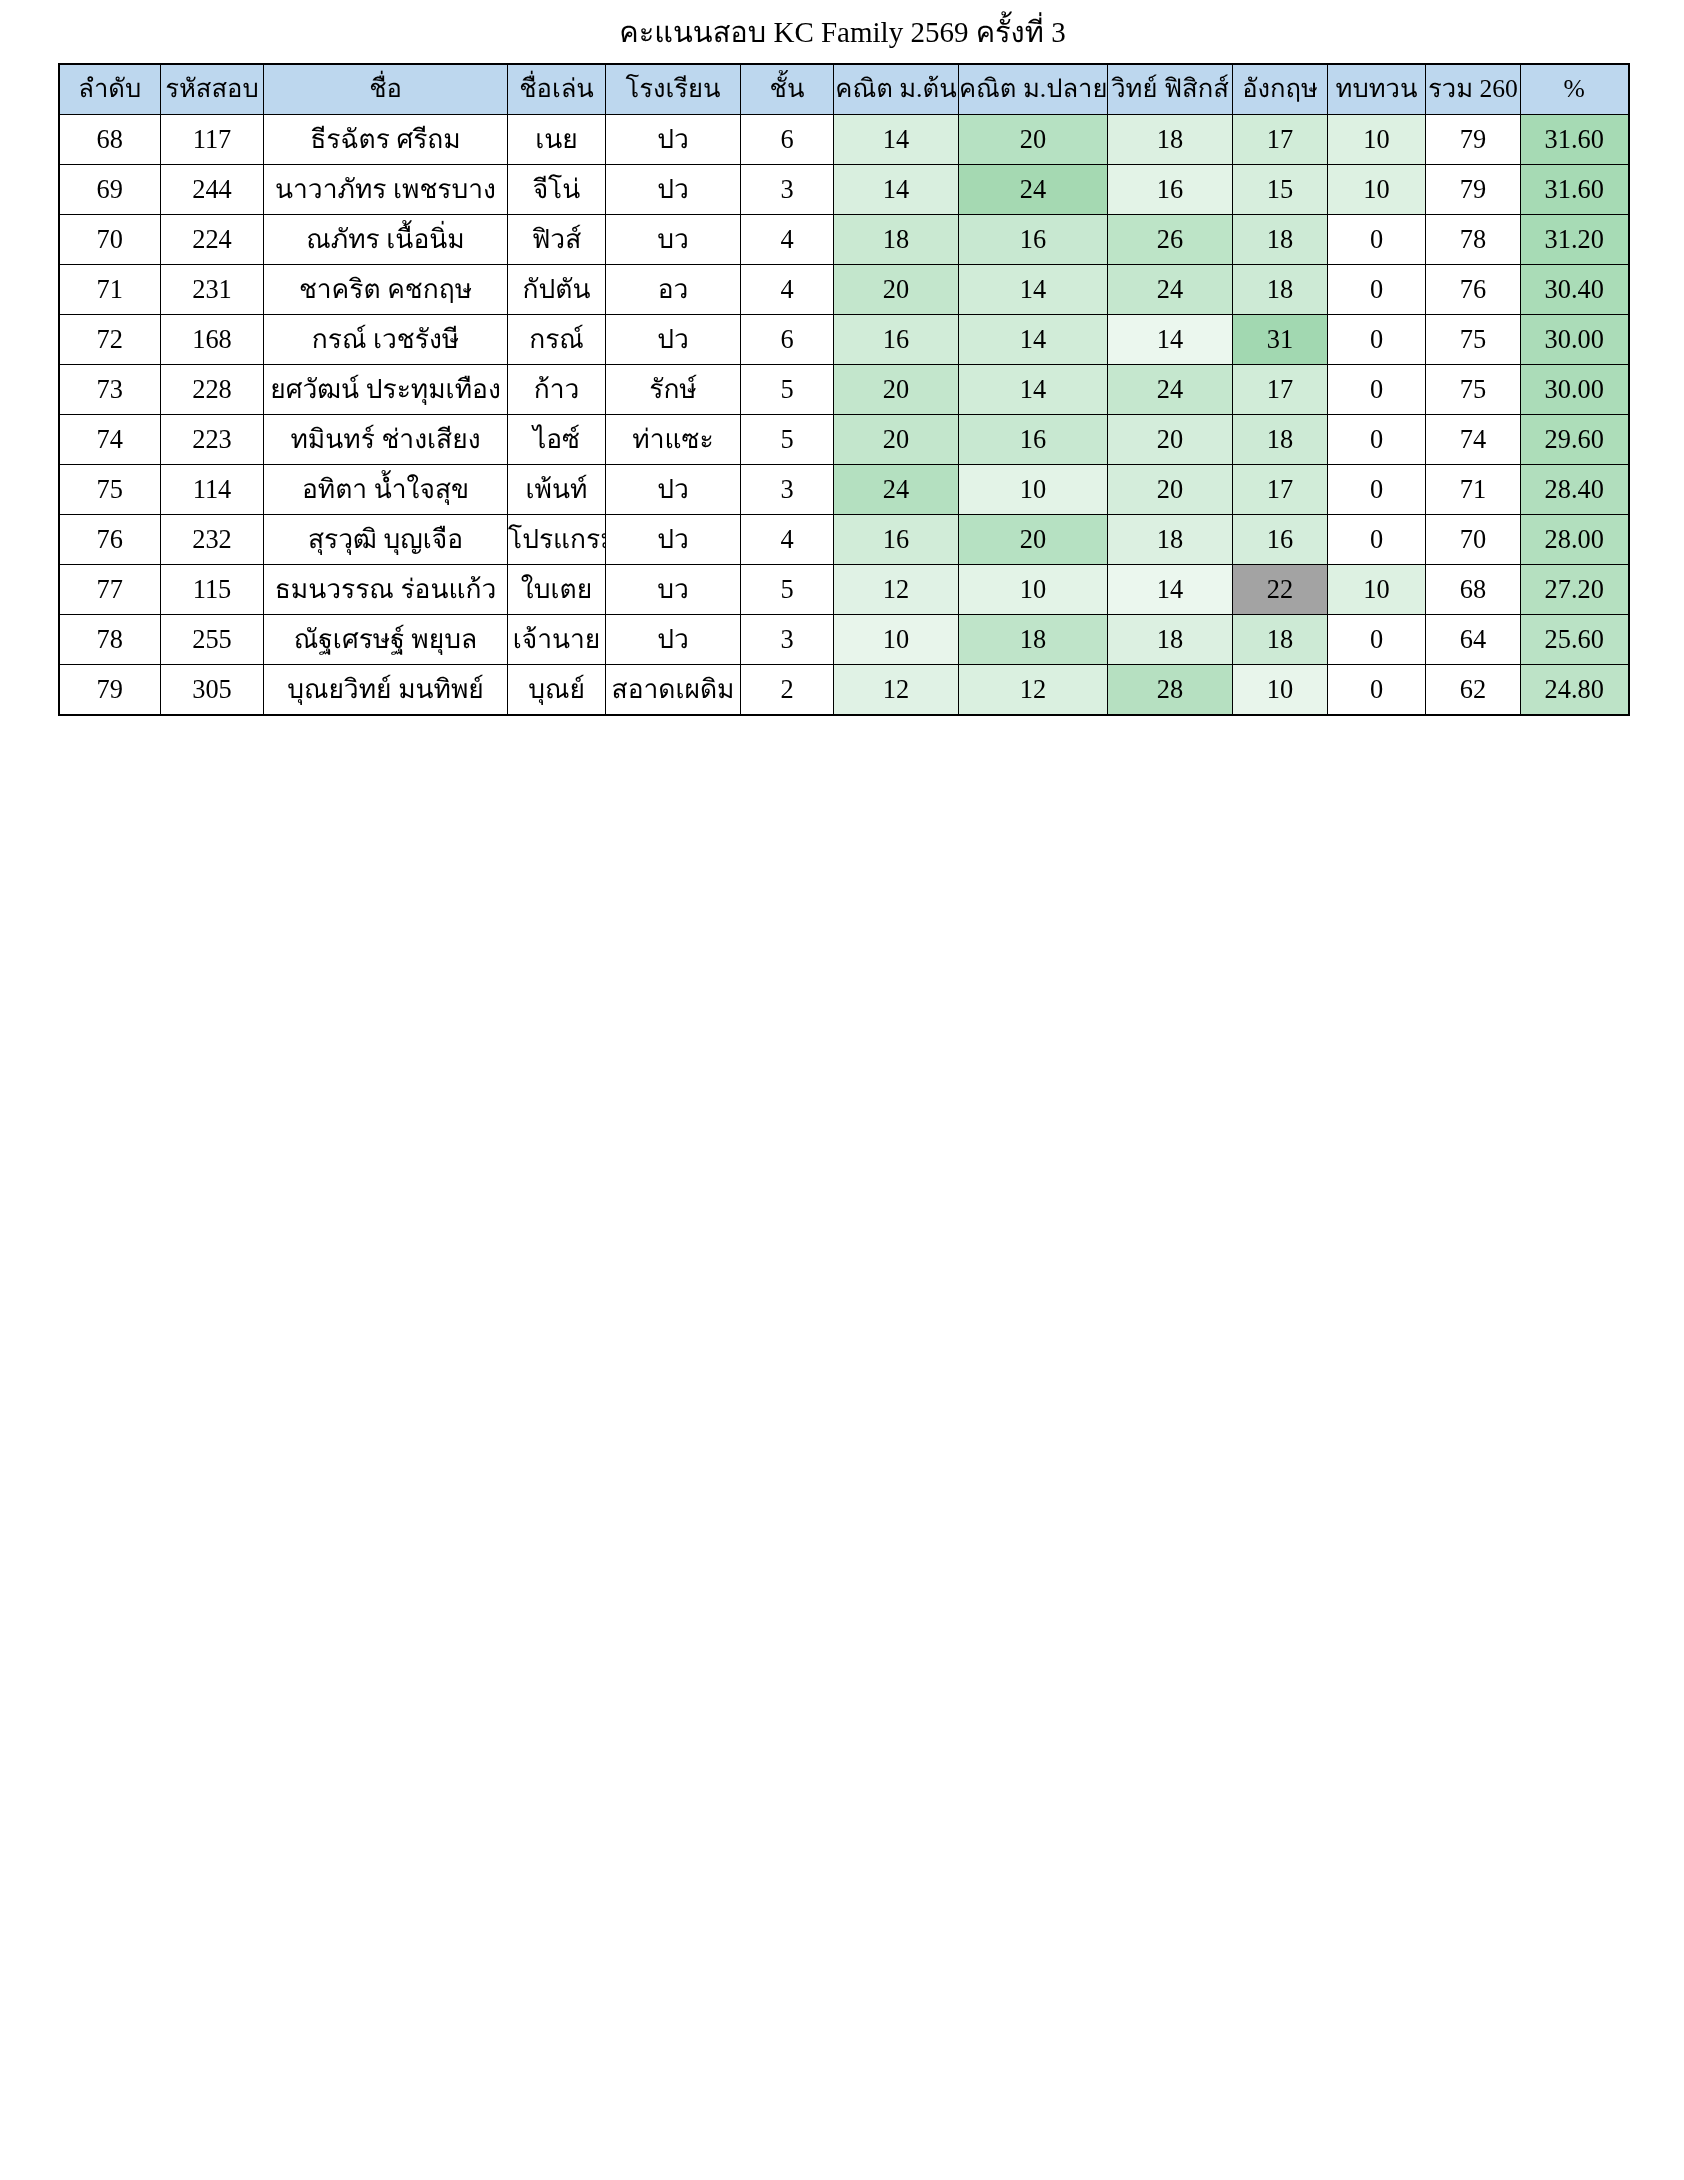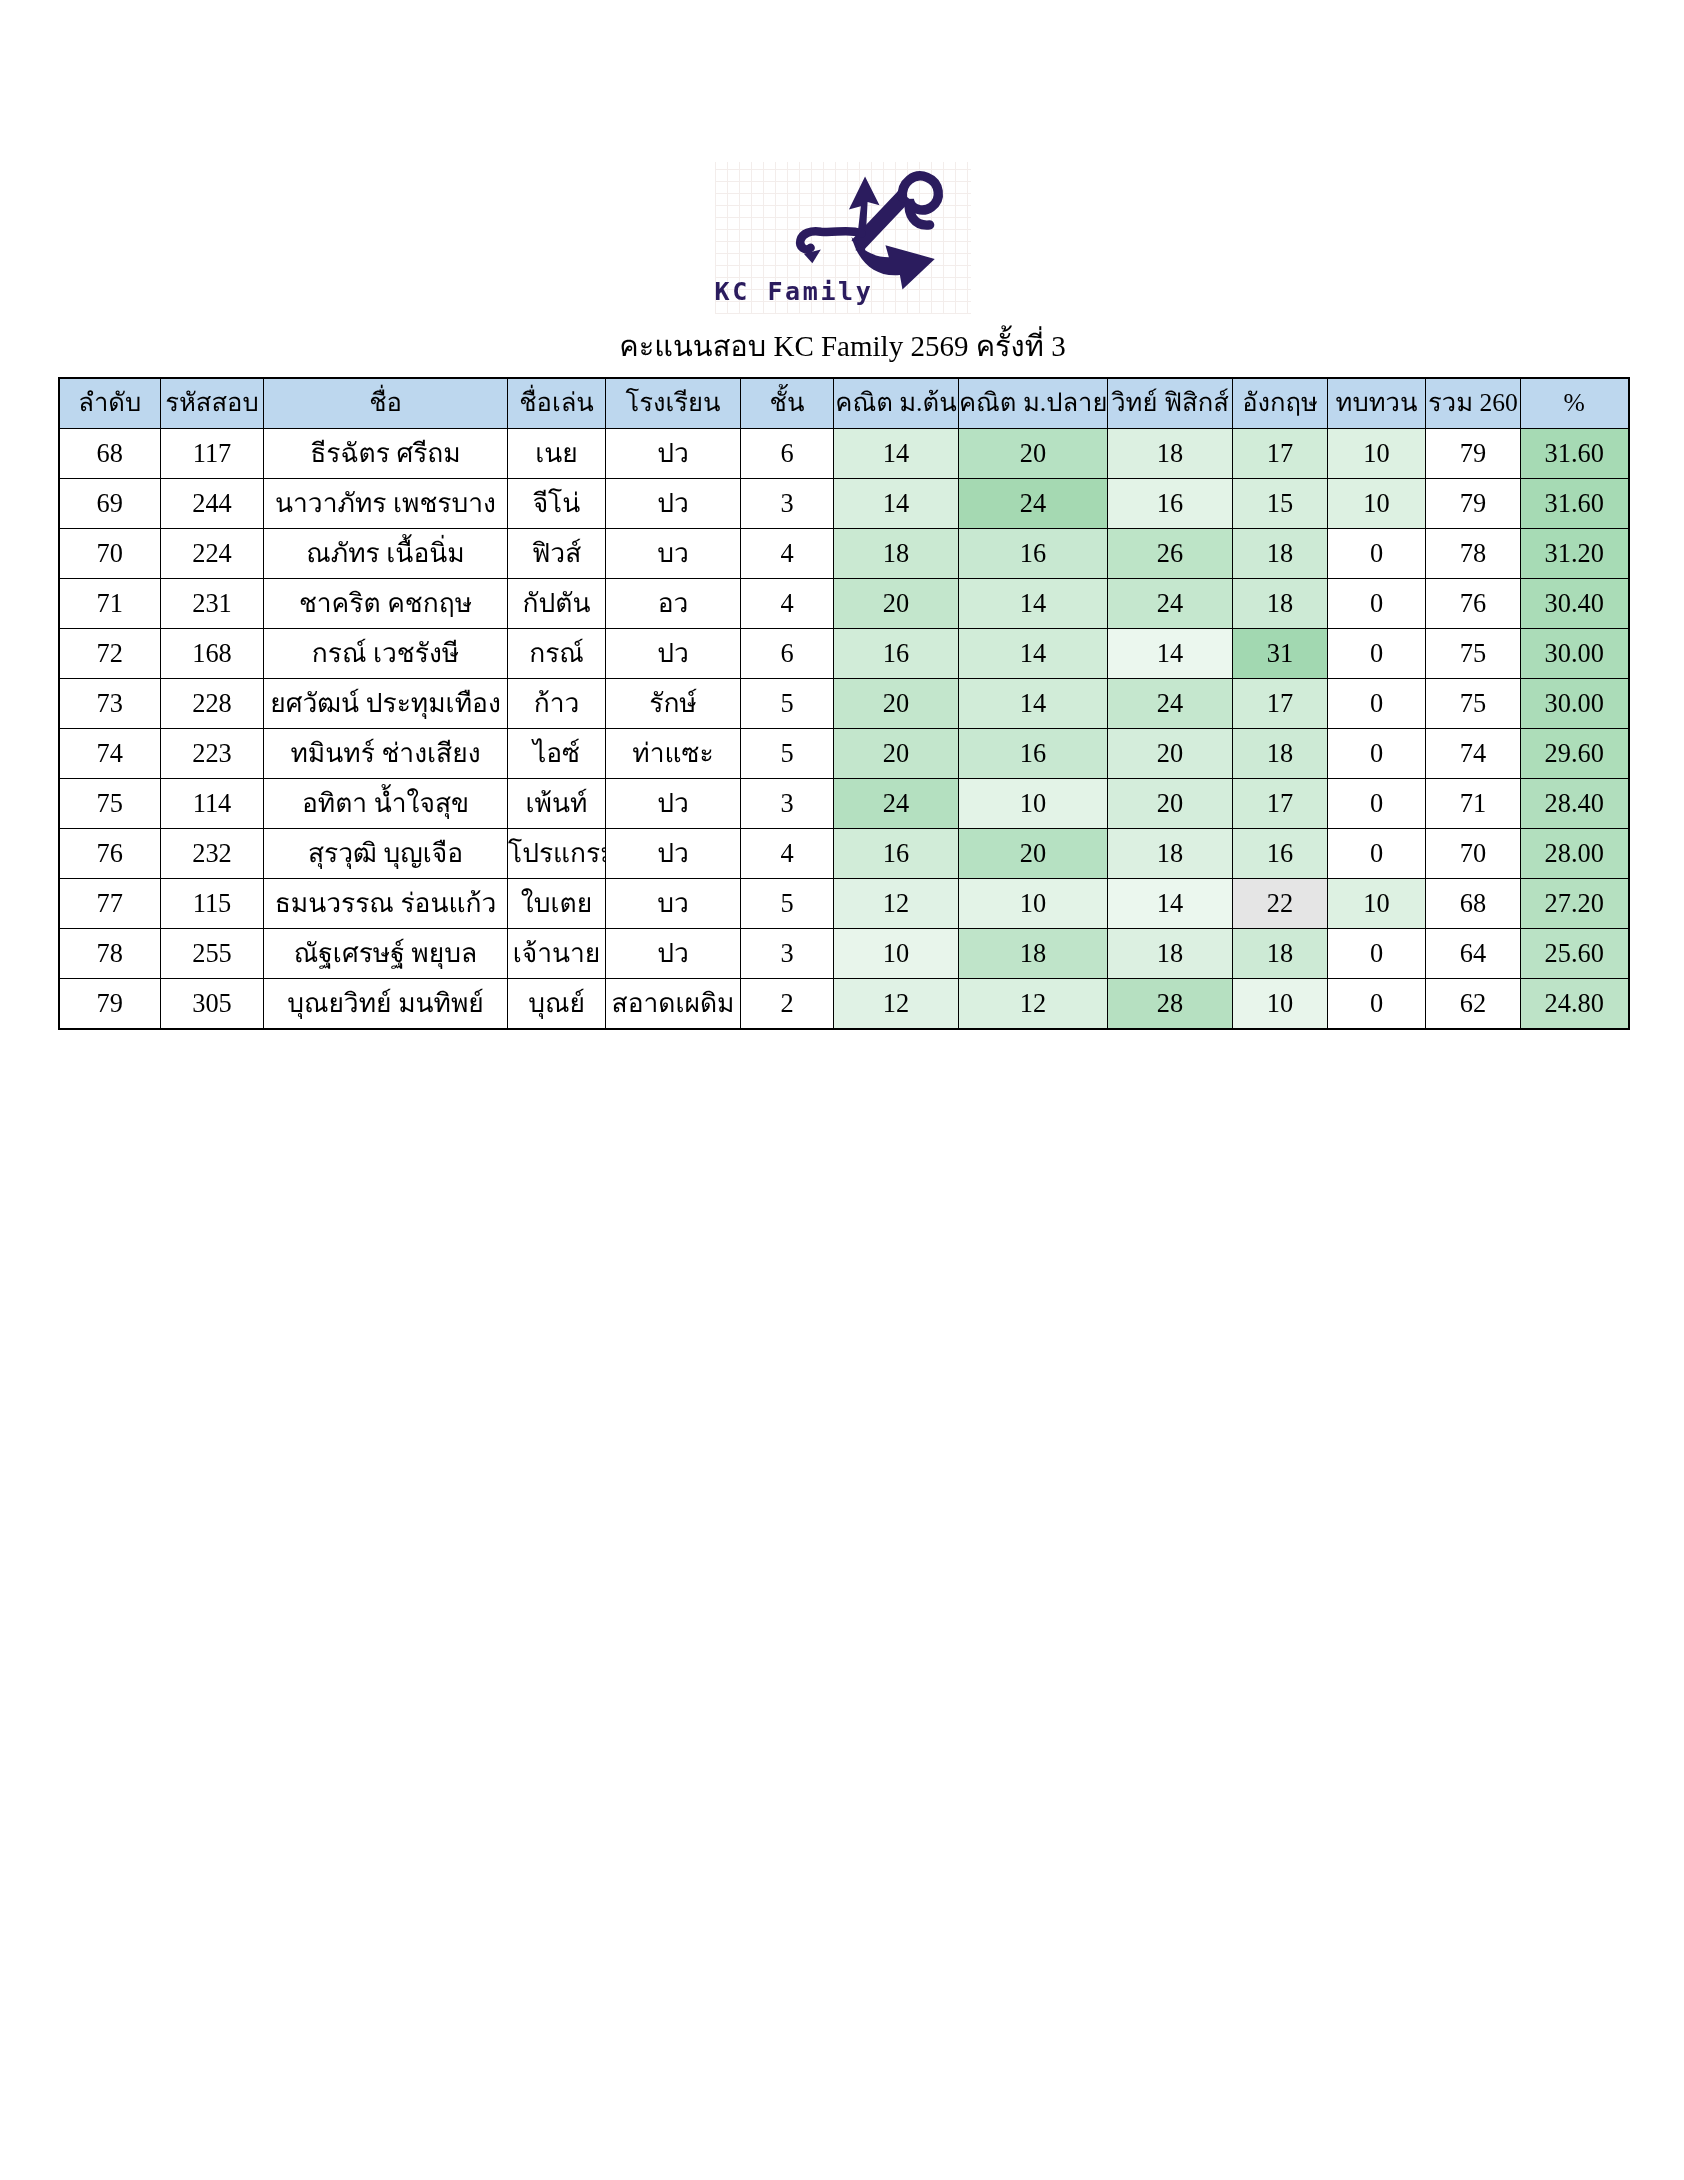--- a/index.html
+++ b/index.html
@@ -38,39 +38,20 @@
   table.score th{background:#BDD7EE;font-weight:normal;font-size:25.6px;}
   .c0{width:102px}.c1{width:103px}.c2{width:244px}.c3{width:98px}.c4{width:135px}
   .c5{width:93px}.c6{width:125px}.c7{width:149px}.c8{width:125px}.c9{width:95px}
   .c10{width:98px}.c11{width:95px}.c12{width:108px}
 </style>
 </head>
 <body>
 
 <div class="sheet">
 
-  <div class="logo-wrap">
-    <svg class="logo-svg" width="196" height="136" viewBox="0 0 230 160">
-      <g fill="#2B1C5E" stroke="none">
-
-        <path d="M97 104 L103 52 L89 56 L108 17 L125 51 L111 47 L108 104 Z"></path>
-
-        <path d="M148 33 L162 45 L106 104 L92 92 Z"></path>
-
-        <path d="M92 88 C104 104 118 112 136 112 L132 98 L190 114 L152 150 L149 133 C120 136 100 118 92 88 Z"></path>
-
-        <path d="M36 108 L56 103 L46 119 Z"></path>
-      </g>
-
-      <path fill="none" stroke="#2B1C5E" stroke-width="10" stroke-linecap="round" d="M104 84 C88 78 72 84 56 82 C44 80 34 84 32 92 C30 100 38 106 44 101"></path>
-
-      <path fill="none" stroke="#2B1C5E" stroke-width="11" stroke-linecap="round" d="M152 42 C150 24 166 12 181 18 C196 24 199 44 186 53 C176 60 162 56 160 44 C158 62 166 76 184 74"></path>
-    </svg>
-    <div class="logo-text">KC Family</div>
-  </div>
 
   <div class="title">คะแนนสอบ KC Family 2569 ครั้งที่ 3</div>
 
   <table class="score">
     <colgroup>
       <col class="c0">
         <col class="c1">
         <col class="c2">
         <col class="c3">
         <col class="c4">
@@ -239,21 +220,21 @@
         <tr>
           <td>77</td>
           <td>115</td>
           <td>ธมนวรรณ ร่อนแก้ว</td>
           <td>ใบเตย</td>
           <td>บว</td>
           <td>5</td>
           <td style="background: rgb(224, 242, 229);">12</td>
           <td style="background: rgb(227, 243, 231);">10</td>
           <td style="background: rgb(235, 247, 238);">14</td>
-          <td style="background: #e5e5e5; margin-left: 8px;">22</td>
+          <td style="background: #a3a3a3; margin-left: 8px;">22</td>
           <td style="background: rgb(221, 241, 226);">10</td>
           <td style="background: rgb(255, 255, 255);">68</td>
           <td style="background: rgb(181, 224, 192);">27.20</td>
         </tr>
         <tr>
           <td>78</td>
           <td>255</td>
           <td>ณัฐเศรษฐ์ พยุบล</td>
           <td>เจ้านาย</td>
           <td>ปว</td>

